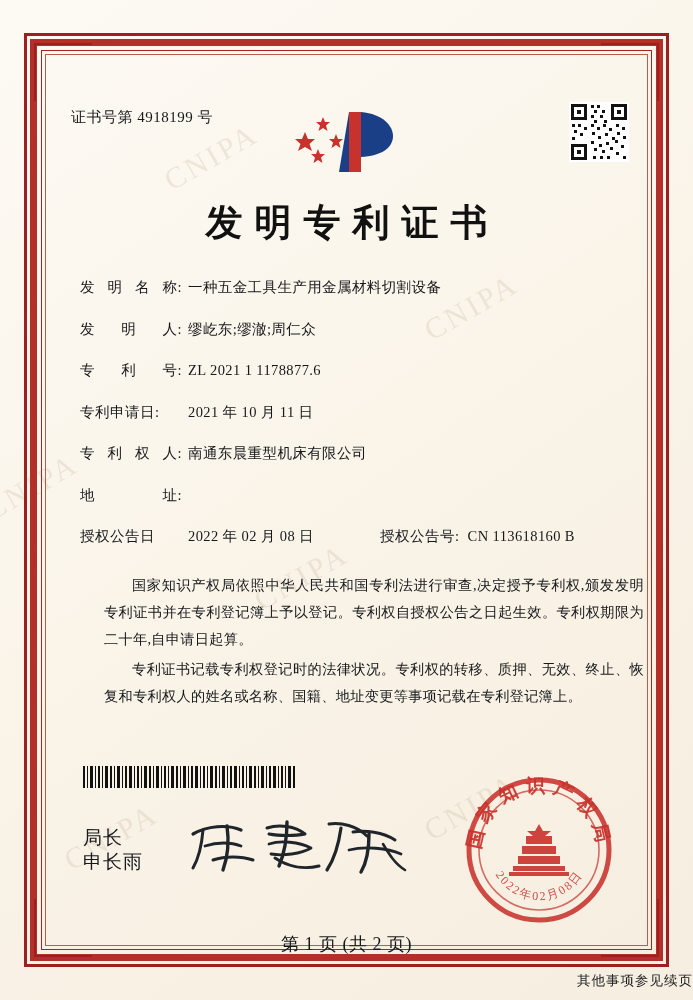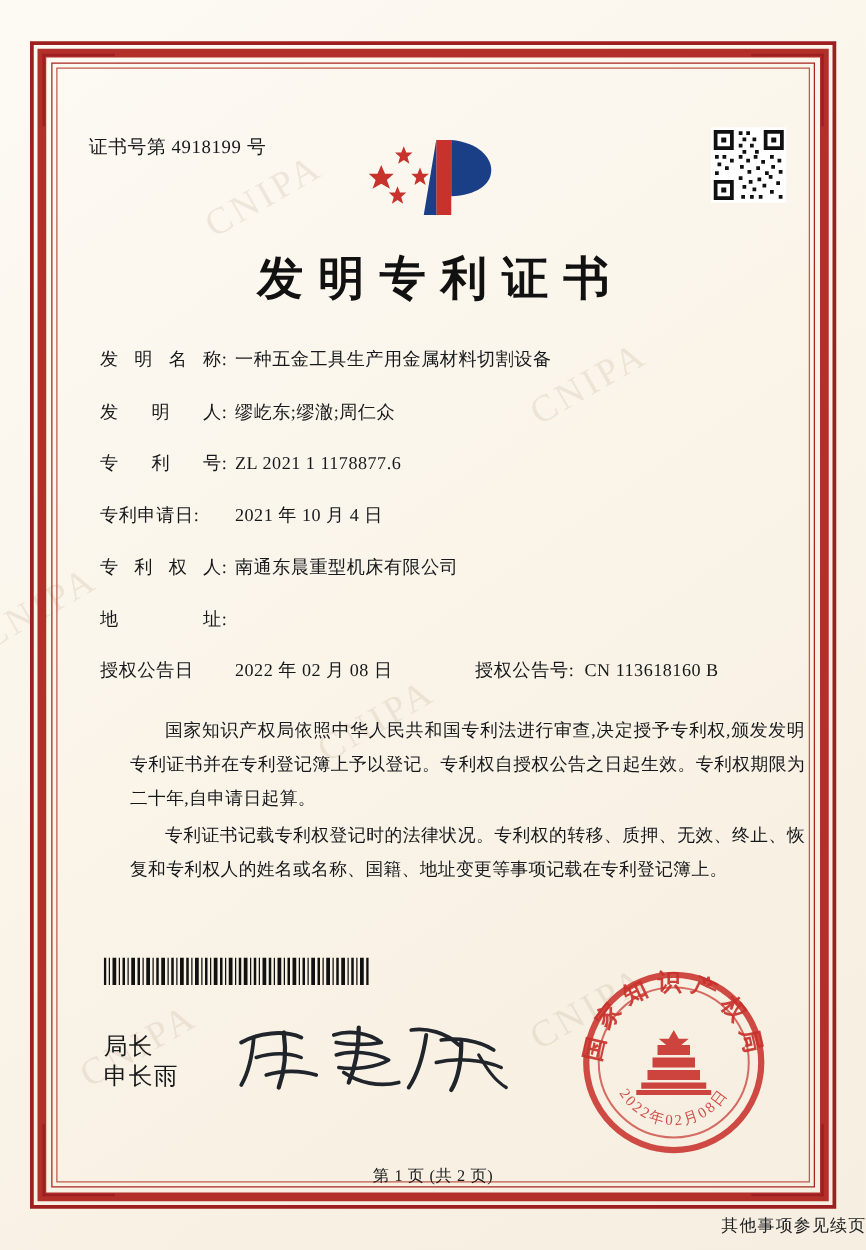--- a/index.html
+++ b/index.html
@@ -213,21 +213,21 @@
     top: 708px;
     width: 152px;
     height: 152px;
   }
 
   .page-no {
     position: absolute;
     left: 0; right: 0;
     top: 866px;
     text-align: center;
-    font-size: 13px;
+    font-size: 18px;
     color: #16181b;
     letter-spacing: 0.5px;
   }
 
   .footnote {
     position: absolute;
     left: 0; right: 0;
     bottom: 10px;
     text-align: right;
     font-size: 13.5px;
@@ -361,21 +361,21 @@
         <div class="f-label spaced">
             <span>专</span>
             <span>利</span>
             <span>号:</span>
           </div>
         <div class="f-value">ZL 2021 1 1178877.6</div>
       </div>
 
       <div class="field-row">
         <div class="f-label">专利申请日:</div>
-        <div class="f-value">2021 年 10 月 4 日</div>
+        <div class="f-value">2021 年 10 月 11 日</div>
       </div>
 
       <div class="field-row">
         <div class="f-label spaced">
             <span>专</span>
             <span>利</span>
             <span>权</span>
             <span>人:</span>
           </div>
         <div class="f-value">南通东晨重型机床有限公司</div>

